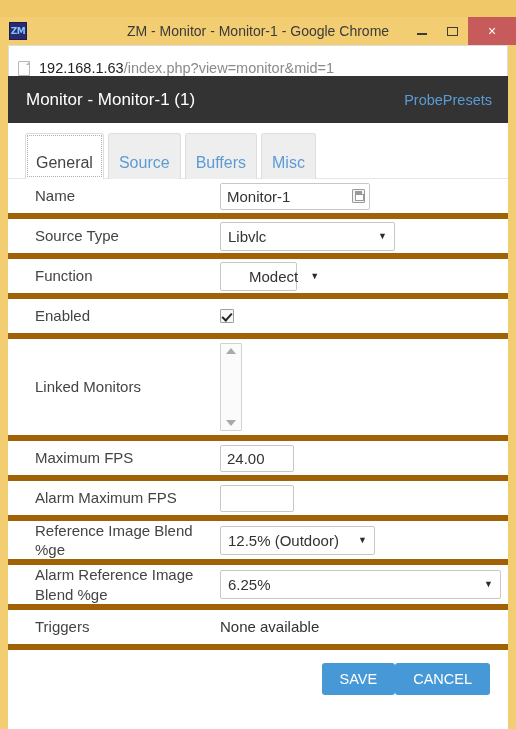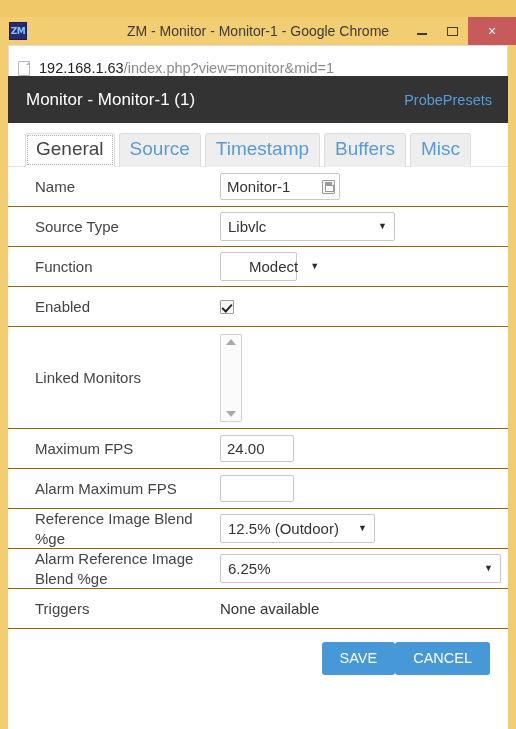--- a/index.html
+++ b/index.html
@@ -171,22 +171,22 @@
   .tabs {
     flex: 0 0 auto;
     display: flex;
     align-items: flex-end;
     gap: 4px;
     padding: 9px 0 0 17px;
     border-bottom: 1px solid #e6e6e6;
     background: #ffffff;
   }
   .tab {
-    font-size: 19px;
-    padding: 4px 10px 7px 10px;
+    font-size: 16px;
+    padding: 20px 10px 7px 10px;
     border: 1px solid #dddddd;
     border-bottom: none;
     border-radius: 3px 3px 0 0;
     background: #eeeeee;
     color: #5b9bd5;
     white-space: nowrap;
     position: relative;
     bottom: -1px;
   }
   .tab.active {
@@ -199,21 +199,21 @@
 
   
   .form {
     flex: 0 0 auto;
     background: #ffffff;
     padding: 0;
   }
   .row {
     display: flex;
     align-items: center;
-    border-bottom: 1px solid #a16207;
+    border-bottom: 6px solid #a16207;
     padding: 0 18px 0 27px;
     min-height: 40px;
   }
   .row .label {
     flex: 0 0 185px;
     font-size: 15px;
     color: #444444;
     line-height: 1.28;
     padding-right: 8px;
   }
@@ -234,21 +234,21 @@
     height: 27px;
     padding: 0 6px;
     border-radius: 2px;
     outline: none;
   }
   .name-wrap {
     position: relative;
     display: inline-flex;
     align-items: center;
   }
-  .name-wrap .txt { width: 120px; padding-right: 24px; }
+  .name-wrap .txt { width: 150px; padding-right: 24px; }
   .mini-icon {
     position: absolute;
     right: 5px;
     width: 13px; height: 14px;
     border: 1px solid #9a9a9a;
     border-radius: 1px;
     background: #f4f4f4;
     display: block;
   }
   .mini-icon:before {
@@ -391,21 +391,20 @@
       <h1>Monitor - Monitor-1 (1)</h1>
       <div class="zm-header-links">
         <a href="#">Probe</a>
         <a href="#">Presets</a>
       </div>
     </div>
 
     <div class="tabs">
       <div class="tab active">General</div>
       <div class="tab">Source</div>
-      <div class="tab">Timestamp</div>
       <div class="tab">Buffers</div>
       <div class="tab">Misc</div>
     </div>
 
     <div class="form">
 
       <div class="row">
         <div class="label">Name</div>
         <div class="field">
           <span class="name-wrap">

